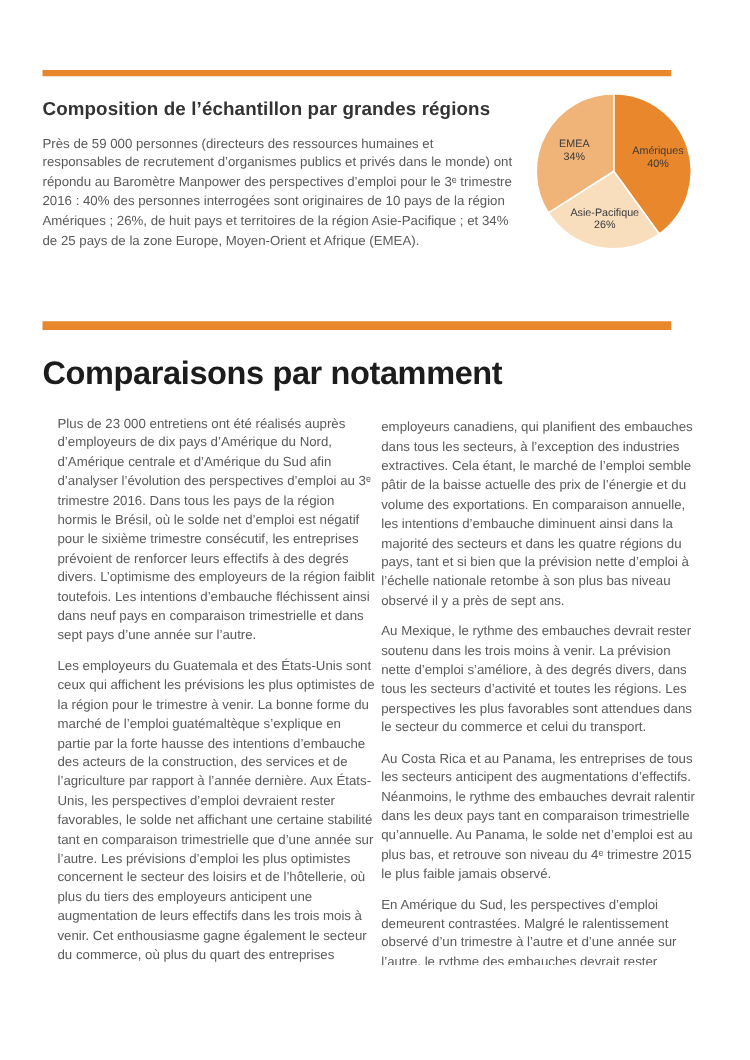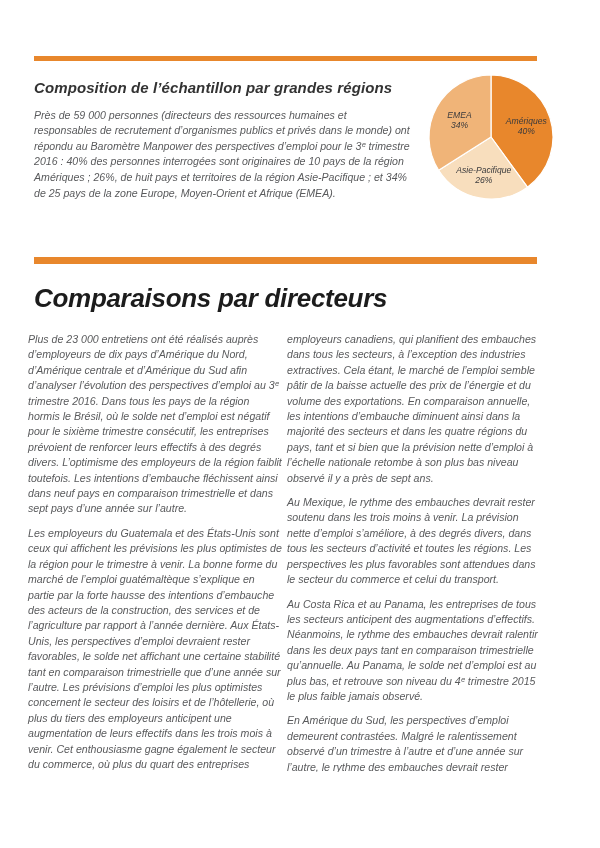--- a/index.html
+++ b/index.html
@@ -1,37 +1,36 @@
 <!DOCTYPE html>
 <html><head>
 <meta charset="utf-8">
 <style>
   html,body{margin:0;padding:0;background:#ffffff;}
   .page{
     position:relative;width:600px;height:772px;background:#ffffff;overflow:hidden;
     font-family:"Liberation Sans","DejaVu Sans",sans-serif;
-    font-style:italic;
   }
   .top-rule{position:absolute;left:34px;top:56px;width:503px;height:5px;background:#E8872C;}
   .section-title{
     position:absolute;left:34px;top:67px;width:400px;
     font-size:15px;font-weight:700;color:#333333;letter-spacing:0.1px;
   }
   .intro{
     position:absolute;left:34px;top:97px;width:378px;
     font-size:10.6px;line-height:15.6px;color:#595A5C;
   }
   .pie-wrap{position:absolute;left:424px;top:70px;width:134px;height:134px;}
   .pie-label{font-size:8.6px;fill:#3A3A3C;font-family:"Liberation Sans","DejaVu Sans",sans-serif;}
   .section-rule{position:absolute;left:34px;top:257px;width:503px;height:7px;background:#E8872C;}
   .page-title{
     position:absolute;left:34px;top:266px;width:520px;
     font-size:26px;line-height:31px;font-weight:700;color:#1C1C1C;letter-spacing:-0.3px;
   }
-  .columns{position:absolute;left:28px;top:332px;width:510px;display:flex;}
+  .columns{position:absolute;left:46px;top:332px;width:510px;display:flex;align-items:center;}
   .col-left{width:254px;margin-right:5px;}
   .col-right{width:251px;}
   .columns p{
     margin:0 0 9px 0;font-size:10.6px;line-height:15.4px;color:#595A5C;
   }
   .footer-rule{position:absolute;left:34px;top:817px;width:503px;height:1px;background:#DFA05E;}
   .page-footer{
     position:absolute;left:34px;top:822px;width:503px;
     font-size:8.5px;color:#E8872C;letter-spacing:0.1px;
   }
@@ -55,21 +54,21 @@
         <path d="M67,67 L103.44,117.16 A62,62 0 0 1 14.65,100.22 Z" fill="#F8DEBD" stroke="#ffffff" stroke-width="1.2" stroke-linejoin="round"></path>
         <text x="59.79706226732474" y="102.75912191801079" text-anchor="middle" class="pie-label"><tspan x="59.79706226732474">Asie-Pacifique</tspan><tspan x="59.79706226732474" dy="10">26%</tspan></text>
         <path d="M67,67 L14.65,100.22 A62,62 0 0 1 67.00,5.00 Z" fill="#F0B478" stroke="#ffffff" stroke-width="1.2" stroke-linejoin="round"></path>
         <text x="35.48801178562266" y="47.67613787930233" text-anchor="middle" class="pie-label"><tspan x="35.48801178562266">EMEA</tspan><tspan x="35.48801178562266" dy="10">34%</tspan></text>
       </svg>
   </div>
 
   <div class="section-rule"></div>
 
   <h1 class="page-title">
-    <div>Comparaisons par directeurs</div>
+    <div>Comparaisons par notamment</div>
   </h1>
 
   <div class="columns">
     <div class="col-left">
       <p>Plus de 23 000 entretiens ont été réalisés auprès d’employeurs de dix pays d’Amérique du Nord, d’Amérique centrale et d’Amérique du Sud afin d’analyser l’évolution des perspectives d’emploi au 3ᵉ trimestre 2016. Dans tous les pays de la région hormis le Brésil, où le solde net d’emploi est négatif pour le sixième trimestre consécutif, les entreprises prévoient de renforcer leurs effectifs à des degrés divers. L’optimisme des employeurs de la région faiblit toutefois. Les intentions d’embauche fléchissent ainsi dans neuf pays en comparaison trimestrielle et dans sept pays d’une année sur l’autre.</p>
       <p>Les employeurs du Guatemala et des États-Unis sont ceux qui affichent les prévisions les plus optimistes de la région pour le trimestre à venir. La bonne forme du marché de l’emploi guatémaltèque s’explique en partie par la forte hausse des intentions d’embauche des acteurs de la construction, des services et de l’agriculture par rapport à l’année dernière. Aux États-Unis, les perspectives d’emploi devraient rester favorables, le solde net affichant une certaine stabilité tant en comparaison trimestrielle que d’une année sur l’autre. Les prévisions d’emploi les plus optimistes concernent le secteur des loisirs et de l’hôtellerie, où plus du tiers des employeurs anticipent une augmentation de leurs effectifs dans les trois mois à venir. Cet enthousiasme gagne également le secteur du commerce, où plus du quart des entreprises prévoient d’embaucher entre juillet et septembre 2016.</p>
       <p>Une attendues comparable s’observe chez les</p>
     </div>
     <div class="col-right">
       <p>employeurs canadiens, qui planifient des embauches dans tous les secteurs, à l’exception des industries extractives. Cela étant, le marché de l’emploi semble pâtir de la baisse actuelle des prix de l’énergie et du volume des exportations. En comparaison annuelle, les intentions d’embauche diminuent ainsi dans la majorité des secteurs et dans les quatre régions du pays, tant et si bien que la prévision nette d’emploi à l’échelle nationale retombe à son plus bas niveau observé il y a près de sept ans.</p>

